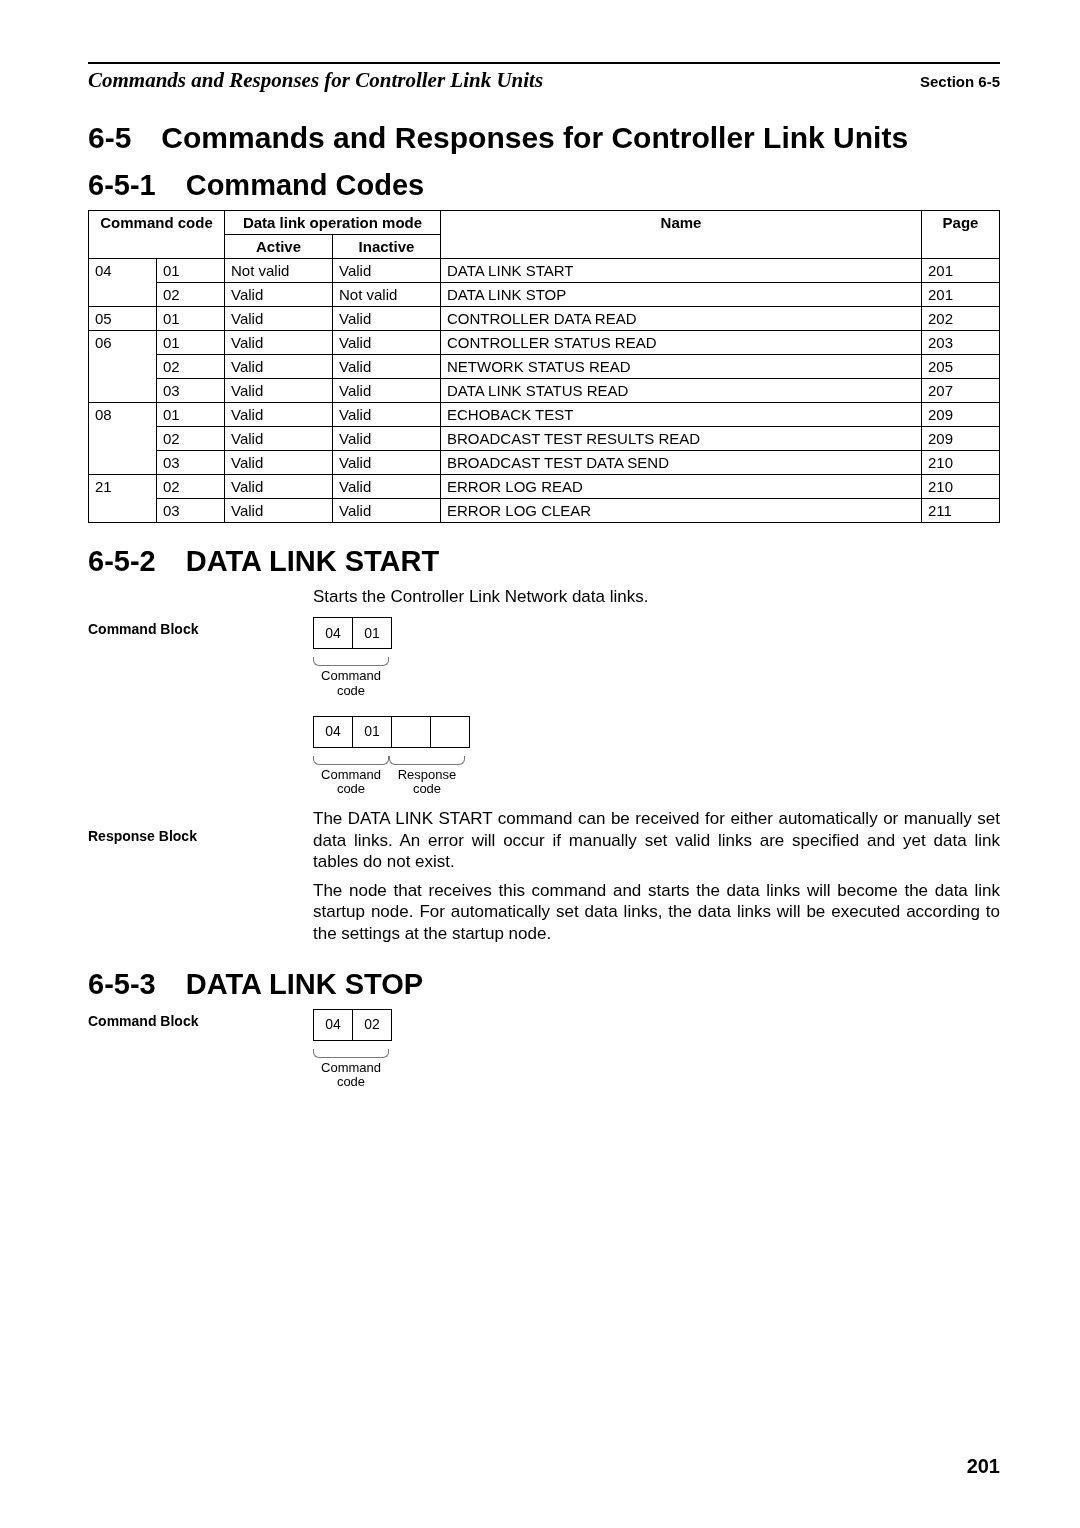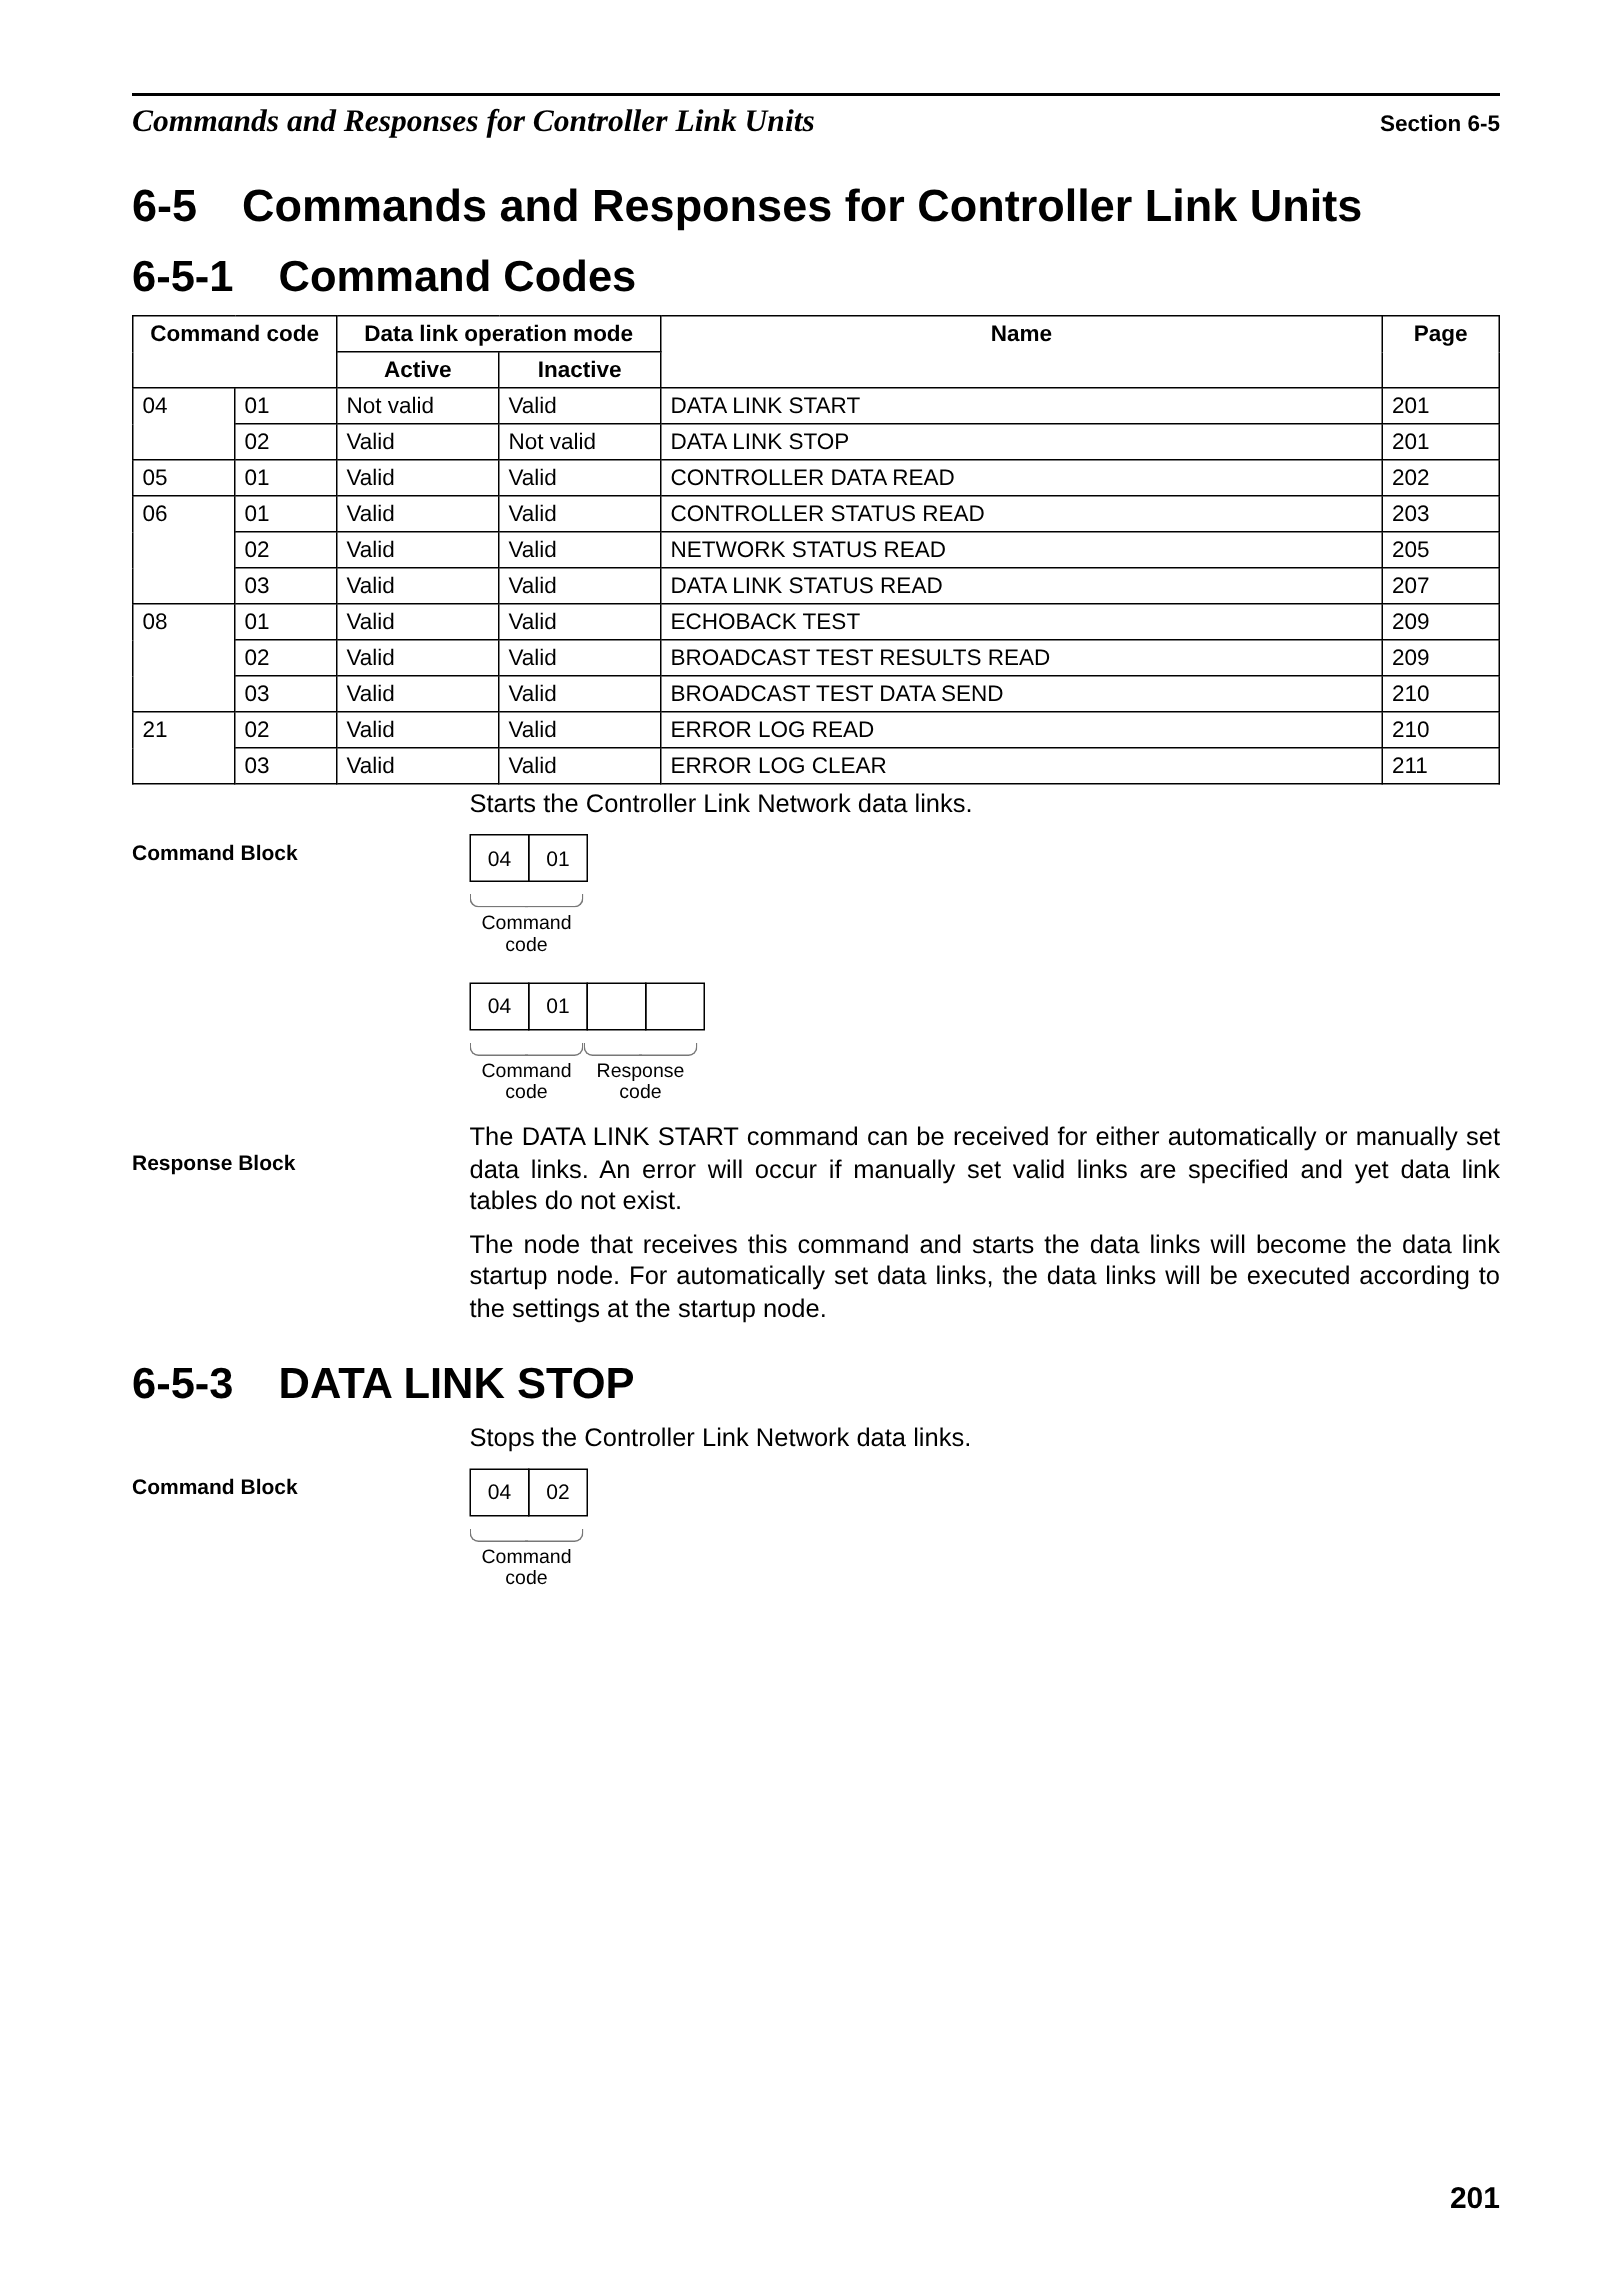--- a/index.html
+++ b/index.html
@@ -219,20 +219,23 @@
         <tr>
           <td class="col-code2">03</td>
           <td class="col-act">Valid</td>
           <td class="col-inact">Valid</td>
           <td>ERROR LOG CLEAR</td>
           <td class="col-page">211</td>
         </tr>
       </tbody>
   </table>
 
+  <h2 class="sub" style="margin-top:22px;">
+    <span class="num">6-5-2</span><span>DATA LINK START</span>
+  </h2>
 
   <div class="row">
     <div class="labelcol"></div>
     <div class="bodycol">
         <p>Starts the Controller Link Network data links.</p>
       </div>
   </div>
 
   <div class="row">
     <div class="labelcol">Command Block</div>
@@ -275,26 +278,20 @@
       </div>
       <p style="margin-top:12px;">The DATA LINK START command can be received for either automatically or manually set data links. An error will occur if manually set valid links are specified and yet data link tables do not exist.</p>
       <p>The node that receives this command and starts the data links will become the data link startup node. For automatically set data links, the data links will be executed according to the settings at the startup node.</p>
     </div>
   </div>
 
   <h2 class="sub" style="margin-top:16px;">
     <span class="num">6-5-3</span><span>DATA LINK STOP</span>
   </h2>
 
-  <div class="row">
-    <div class="labelcol"></div>
-    <div class="bodycol">
-        <p>Stops the Controller Link Network data links.</p>
-      </div>
-  </div>
 
   <div class="row">
     <div class="labelcol">Command Block</div>
     <div class="bodycol">
       <div class="diagram">
         <div class="bytes">
           <div class="byte">04</div>
           <div class="byte">02</div>
         </div>
         <div class="bracelabels">

